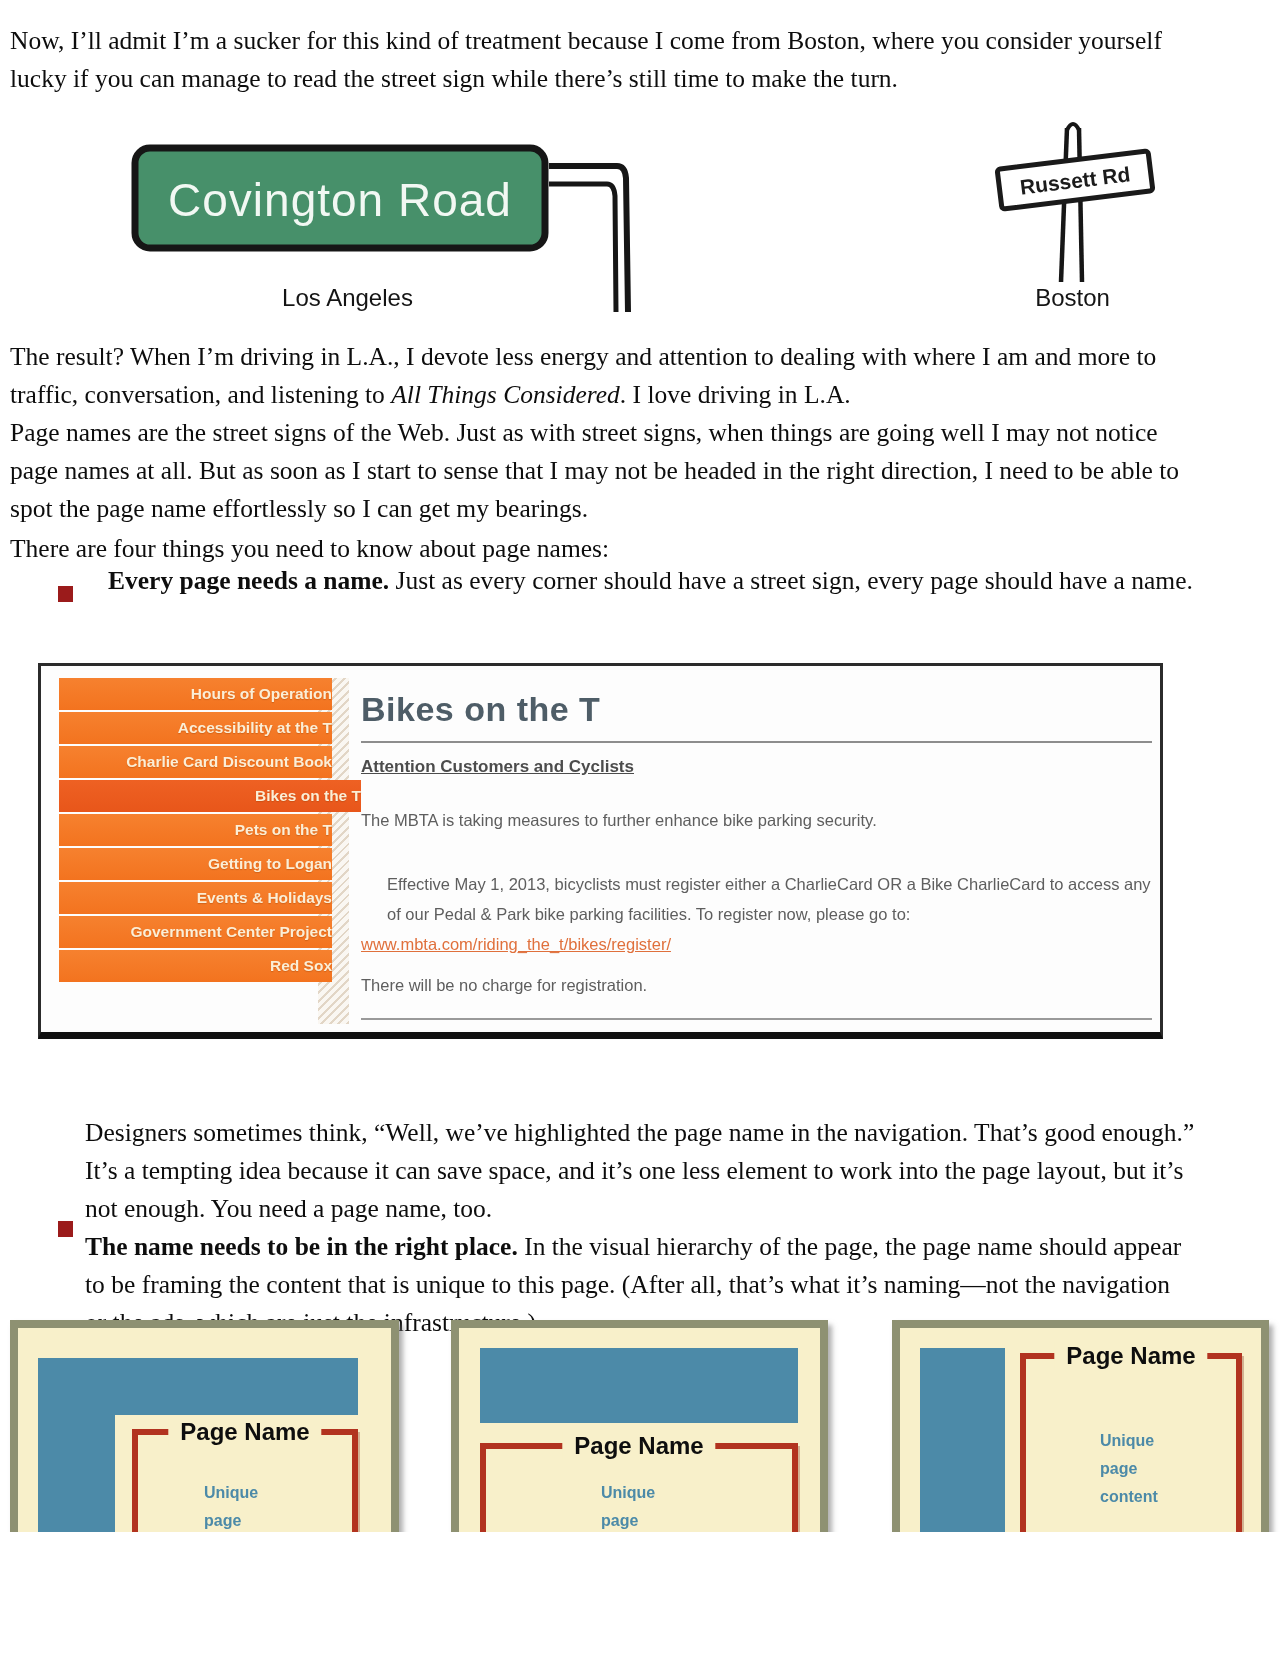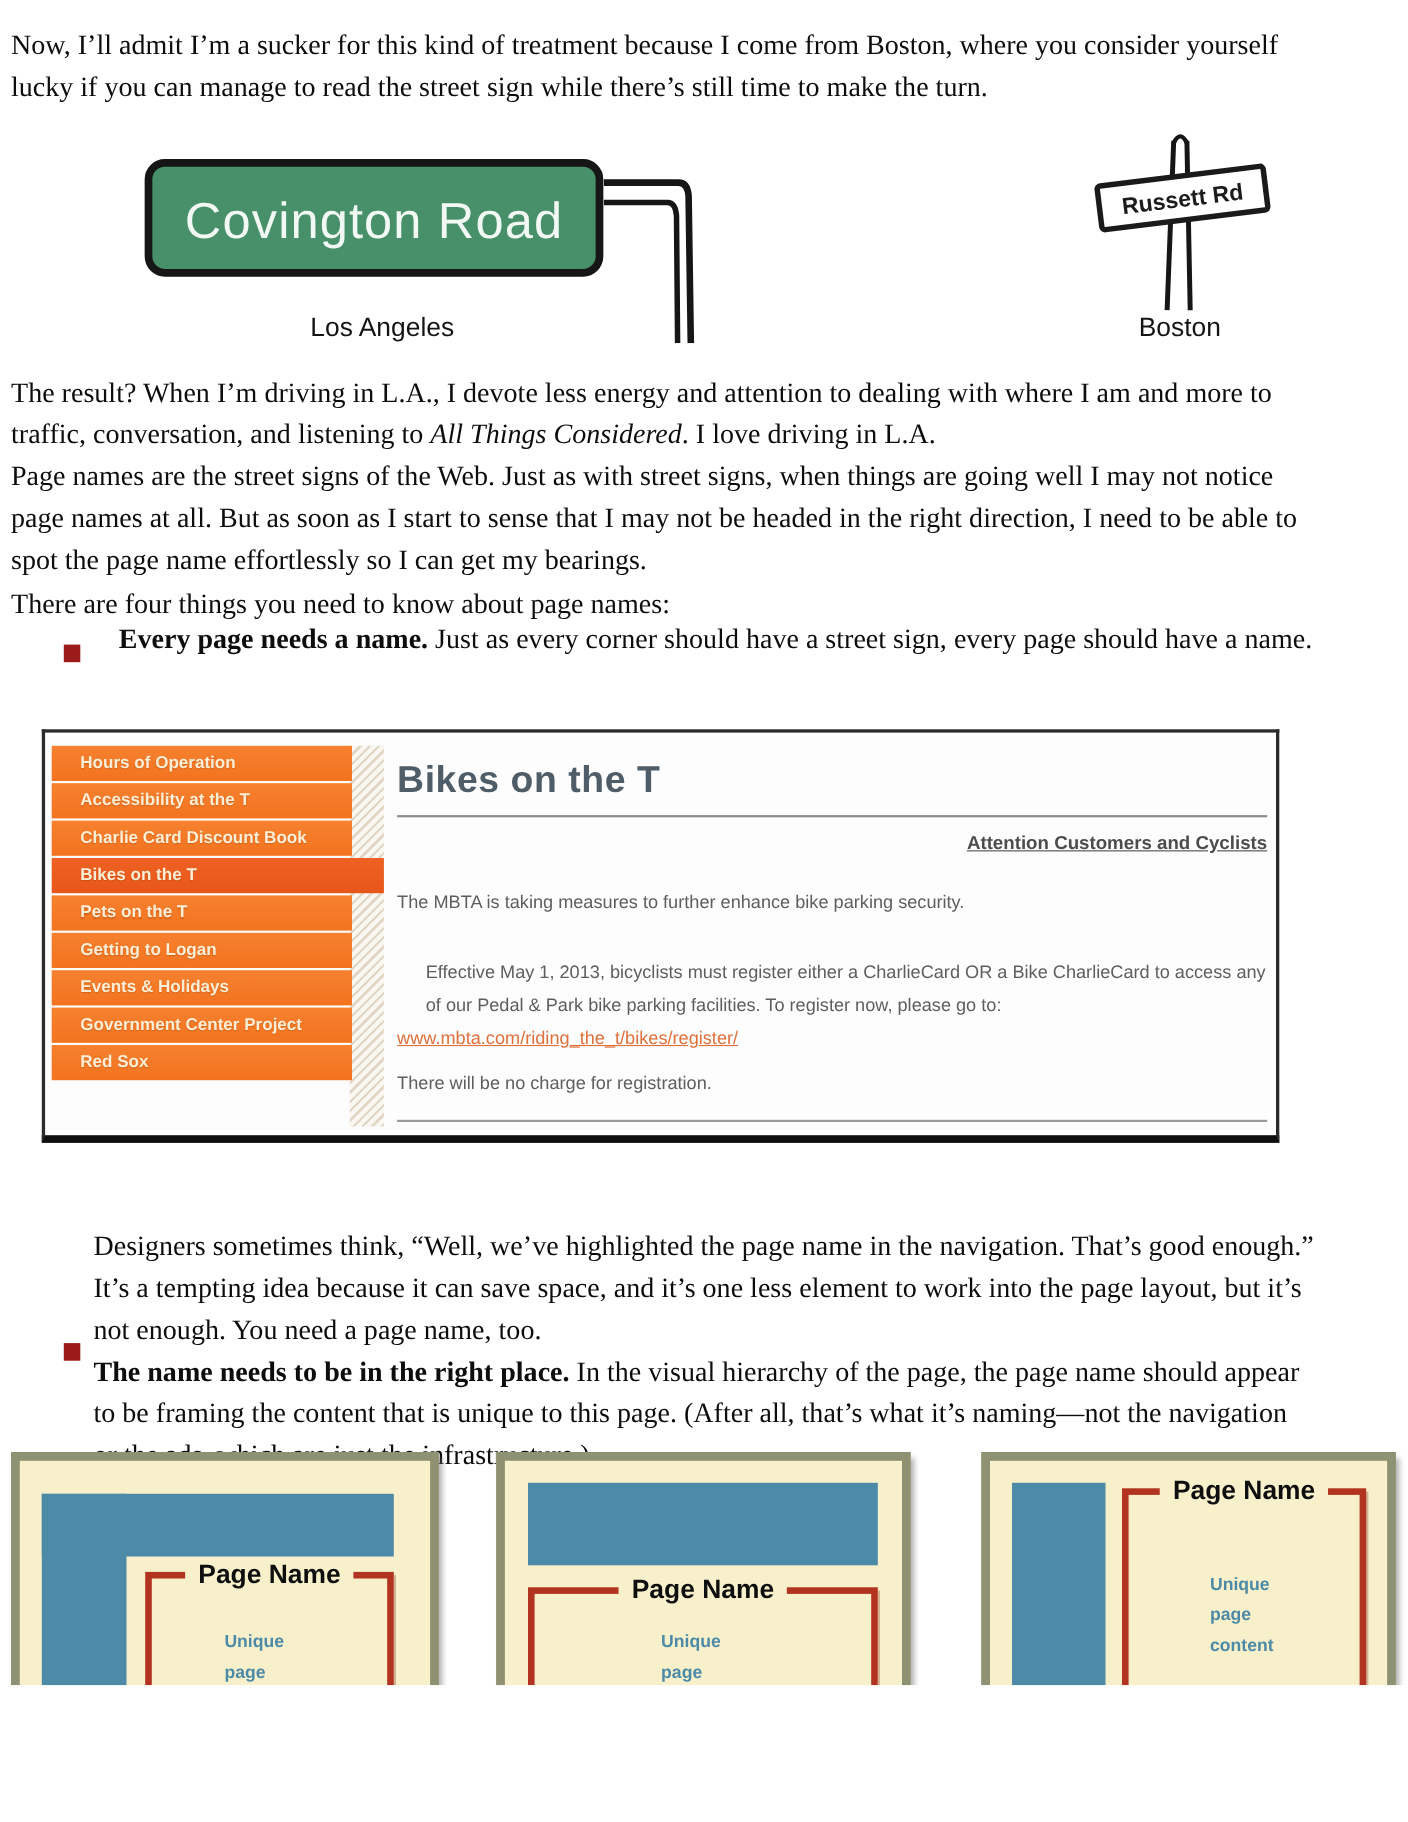--- a/index.html
+++ b/index.html
@@ -17,33 +17,33 @@
   
   .mbta {
     position:absolute; left:38px; top:663px; width:1125px; height:376px;
     box-sizing:border-box; border:3px solid #2b2b2b; border-bottom:7px solid #101010;
     background:#fdfdfd; font-family:"Liberation Sans",sans-serif;
   }
   .mbta-hatch {
     position:absolute; left:277px; top:12px; width:31px; height:346px;
     background:repeating-linear-gradient(135deg,#e2d6c6 0 2px,#faf7f2 2px 6px);
   }
-  .mbta-nav { position:absolute; left:6px; top:12px; width:302px; }
+  .mbta-nav { position:absolute; left:18px; top:12px; width:302px;text-align:right; }
   .nav-item {
     width:273px; height:32px; margin-bottom:2px; box-sizing:border-box;
     background:linear-gradient(#f6812f, var(--nav-orange,#f3731f));
     color:#fbeed6; font-weight:bold; font-size:15.5px; line-height:32px;
     padding-left:26px; text-shadow:0 1px 1px rgba(150,60,0,0.35); cursor:pointer;
   }
   .nav-item.selected { width:302px; background:linear-gradient(#ee6123, var(--nav-selected,#e8561a)); }
   .mbta-content { position:absolute; left:314px; top:10px; right:8px; display:flow-root; color:#5e5e5e; }
   .mbta-title { margin:14px 0 0 6px; font-size:34px; font-weight:bold; color:#4e5d67; letter-spacing:0.5px; }
   .mbta-hr  { border:none; border-top:2px solid #8d8d8d; margin:12px 0 0 6px; }
   .mbta-hr2 { border:none; border-top:2px solid #9a9a9a; margin:18px 0 0 6px; }
-  .mbta-alert { margin:14px 0 0 6px; font-size:17px; font-weight:bold; color:#4c4c4c; text-decoration:underline;text-align:right; }
+  .mbta-alert { margin:14px 0 0 6px; font-size:17px; font-weight:bold; color:#4c4c4c; text-decoration:underline; }
   .mbta-p { margin:28px 0 0 6px; font-size:16.5px; line-height:30px; width:770px; }
   .mbta-p2 { margin-top:34px;margin-left:32px; }
   .mbta-p3 { margin-top:16px; }
   .mbta-link { display:inline-block; margin:6px 0 0 6px; font-size:16.5px; color:var(--link-orange,#e0703c); text-decoration:underline; cursor:pointer; }
 
   
   .diagram {
     position:absolute; top:1320px; box-sizing:border-box;
     background:var(--diagram-bg,#f8f0ca); border:8px solid var(--diagram-frame,#8e9172);
     box-shadow:4px 5px 5px rgba(110,110,110,0.55);

